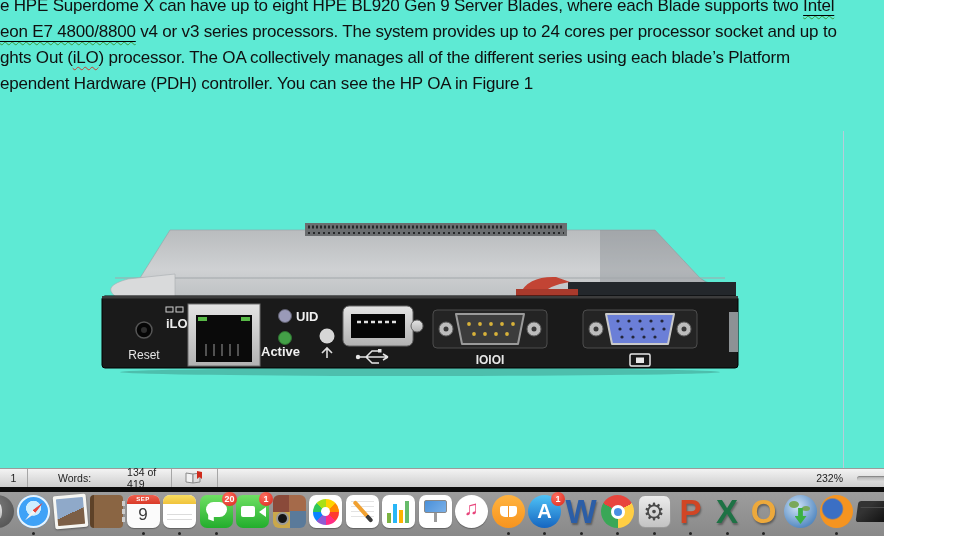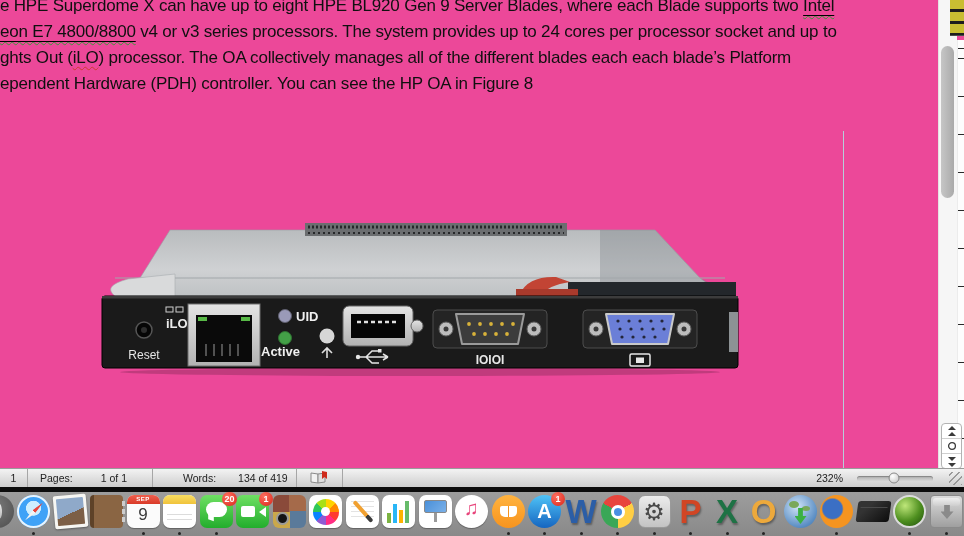--- a/index.html
+++ b/index.html
@@ -1,16 +1,16 @@
 <!DOCTYPE html>
 <html><head>
 <meta charset="utf-8">
 <style>
   html,body{margin:0;padding:0;background:#fff}
-  .screen{position:relative;width:964px;height:536px;overflow:hidden;background:#ec4899;
+  .screen{position:relative;width:884px;height:536px;overflow:hidden;background:#5eead4;
           font-family:"Liberation Sans",sans-serif}
 
   
   .text-block{position:absolute;left:0;top:-7px;width:946px;font-size:17px;line-height:26px;
               color:#101010;white-space:nowrap;letter-spacing:-.2px}
   .tl{height:26px}
   .u-link{text-decoration-line:underline;text-decoration-style:solid;text-decoration-color:#000;
           text-decoration-thickness:1px}
   .wavy-g{text-decoration-line:underline;text-decoration-style:wavy;text-decoration-color:#3a9a3a;
           text-decoration-thickness:1px;text-underline-offset:4px}
@@ -43,21 +43,21 @@
   
   .statusbar{position:absolute;left:0;top:468px;width:964px;height:19px;
              background:linear-gradient(#f3f3f3,#cdcdcd);border-top:1px solid #9b9b9b;
              display:flex;align-items:center;font-size:10.5px;color:#222;box-sizing:border-box}
   .sb-c{height:100%;display:flex;align-items:center;border-right:1px solid #a6a6a6;box-sizing:border-box}
   .sb-1{width:28px;justify-content:center}
   .sb-2{width:125px}
   .sb-3{width:144px}
   .sb-4{width:46px;justify-content:center}
   .sb-2 .lab{margin-left:12px}.sb-2 .val{margin-left:28px}
-  .sb-3 .lab{margin-left:30px}.sb-3 .val{margin-left:22px}
+  .sb-3 .lab{margin-left:30px}.sb-3 .val{margin-left:36px}
   .sb-spacer{flex:1}
   .zoomlab{margin-right:14px}
   .slider{position:relative;width:76px;height:5px;border-radius:3px;margin-right:16px;
           background:linear-gradient(#adadad,#d6d6d6);box-shadow:inset 0 1px 1px rgba(0,0,0,.25)}
   .sthumb{position:absolute;left:49%;top:50%;transform:translate(-50%,-50%);width:11px;height:11px;
           border-radius:50%;background:radial-gradient(circle at 35% 30%,#fff,#c4c4c4);
           border:1px solid #8a8a8a;box-sizing:border-box}
   .grip{width:13px;height:13px;margin-right:2px;
         background:repeating-linear-gradient(135deg,transparent 0 2px,#9a9a9a 2px 3px,transparent 3px 5px)}
 
@@ -168,22 +168,22 @@
         clip-path:polygon(28% 0,72% 0,72% 46%,100% 46%,50% 100%,0 46%,28% 46%)}
 </style>
 </head>
 <body>
 
 <div class="screen">
 
   <div class="text-block">
     <div class="tl"><span>e HPE Superdome X can have up to eight HPE BL920 Gen 9 Server Blades, where each Blade supports two </span><span class="wavy-g"><span class="u-link">Intel</span></span></div>
     <div class="tl"><span class="wavy-g"><span class="u-link">eon E7 4800/8800</span></span><span> v4 or v3 series processors. The system provides up to 24 cores per processor socket and up to</span></div>
-    <div class="tl"><span>ghts Out (</span><span class="wavy-r">iLO</span><span>) processor. The OA collectively manages all of the different blades each each blade’s Platform</span></div>
-    <div class="tl"><span>ependent Hardware (PDH) controller. You can see the HP OA in Figure 8</span></div>
+    <div class="tl"><span>ghts Out (</span><span class="wavy-r">iLO</span><span>) processor. The OA collectively manages all of the different series using each blade’s Platform</span></div>
+    <div class="tl"><span>ependent Hardware (PDH) controller. You can see the HP OA in Figure 1</span></div>
   </div>
 
   <svg class="figure" viewBox="0 0 645 164">
     <defs>
       <linearGradient id="metal" x1="0" y1="0" x2="0" y2="1">
         <stop offset="0" stop-color="#e4e4e4"></stop>
           <stop offset="1" stop-color="#b2b2b2"></stop>
       </linearGradient>
       <linearGradient id="chassis" x1="0" y1="0" x2="0" y2="1">
         <stop offset="0" stop-color="#b9bcbe"></stop>
@@ -312,24 +312,20 @@
       <svg width="12" height="11" viewBox="0 0 12 11">
           <path d="M6 5L2 1h8zM6 11L2 7h8z" fill="#3a3a3a"></path>
         </svg>
     </div>
   </div>
 
   <div class="statusbar">
     <div class="sb-c sb-1">
         <span>1</span>
       </div>
-    <div class="sb-c sb-2">
-      <span class="lab">Pages:</span>
-      <span class="val">1 of 1</span>
-    </div>
     <div class="sb-c sb-3">
       <span class="lab">Words:</span>
       <span class="val">134 of 419</span>
     </div>
     <div class="sb-c sb-4">
       <svg width="21" height="14" viewBox="0 0 21 14">
         <path d="M2 2 L9 3 L9 12 L2 11 Z" fill="#f2f2f2" stroke="#8a8a8a" stroke-width="1"></path>
         <path d="M16 2 L9 3 L9 12 L16 11 Z" fill="#dedede" stroke="#8a8a8a" stroke-width="1"></path>
         <path d="M13 0 l5 1 v7 l-2.5 -2 L13 8 Z" fill="#cf2a1b"></path>
       </svg>

